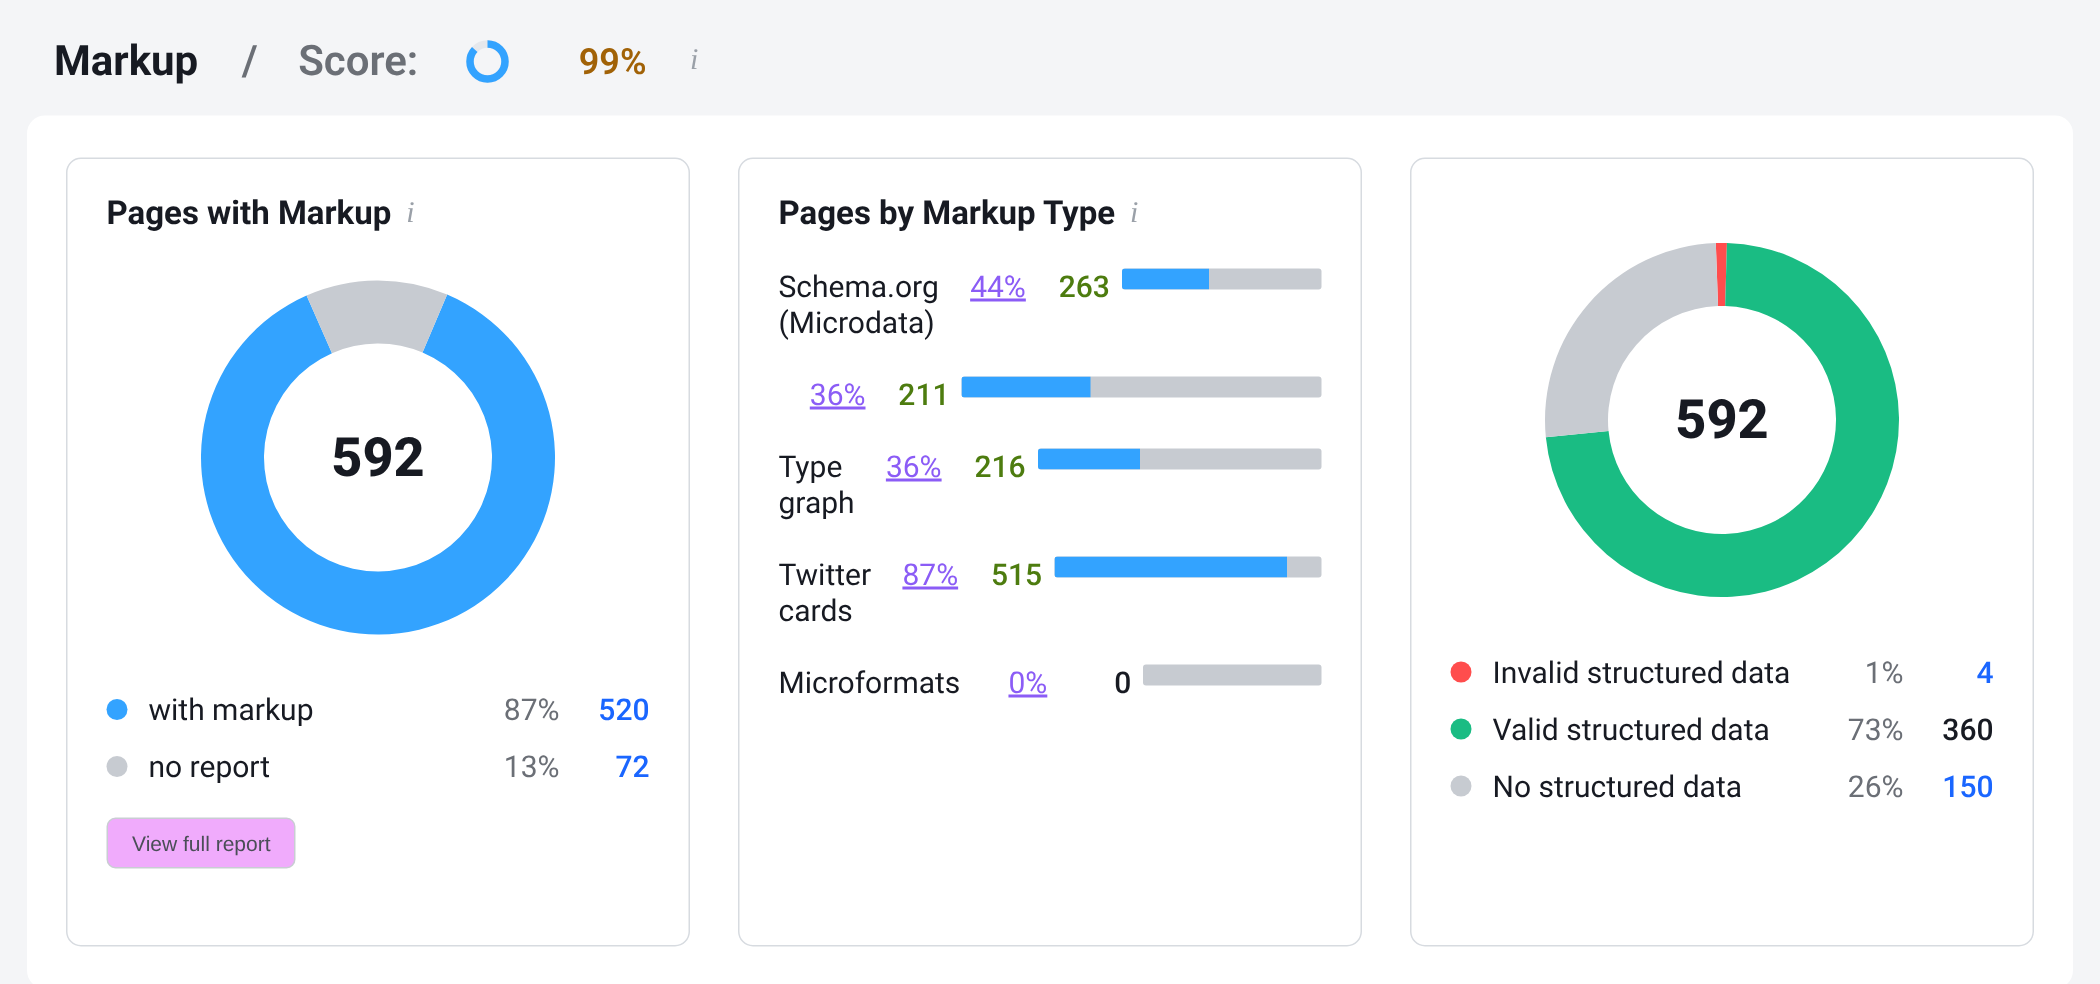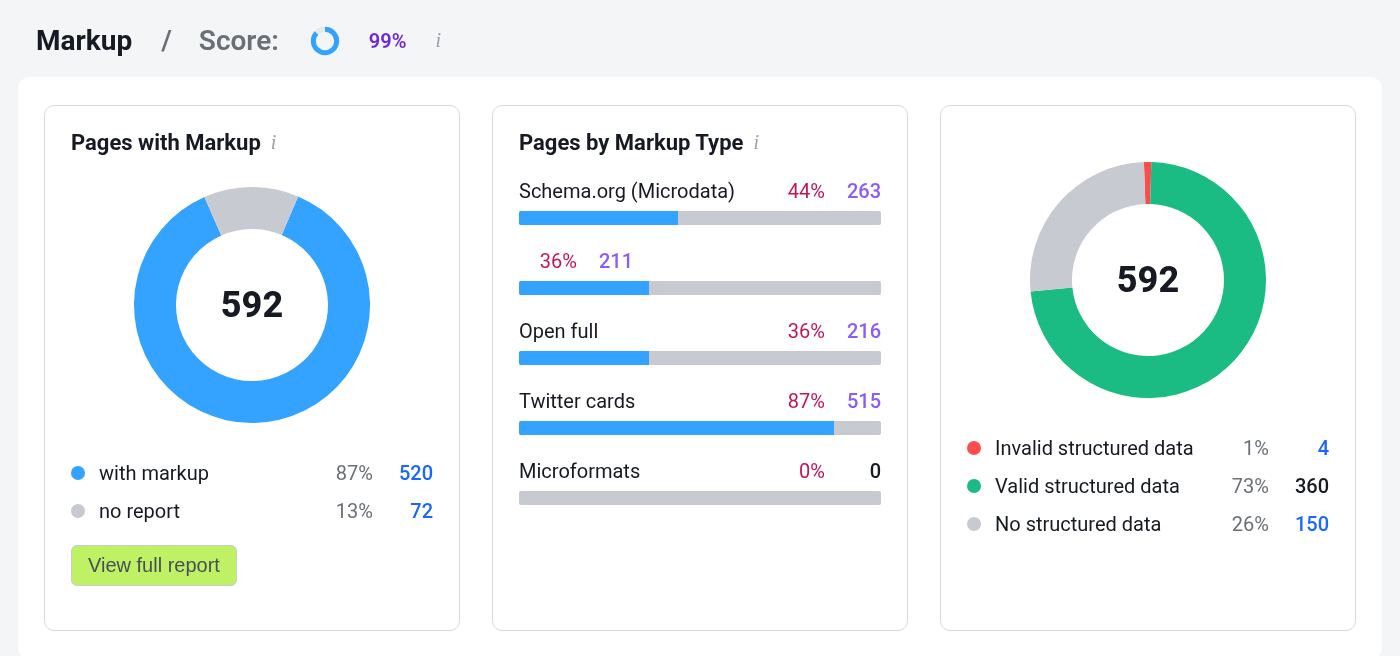--- a/index.html
+++ b/index.html
@@ -31,24 +31,24 @@
   .header .score-label {
     font-size: 28px;
     font-weight: 600;
     color: #6b6f76;
     margin-left: 4px;
   }
   .header .score-ring {
     width: 30px; height: 30px; display:inline-block; margin-left: 8px;
   }
   .header .score-value {
-    font-size: 20px;
+    font-size: 24px;
     font-weight: 600;
-    color: #6d28d9;
-    margin-left: 6px;
+    color: #a16207;
+    margin-left: 23px;
   }
   .info-icon {
     font-style: italic;
     font-family: Georgia, serif;
     color: #9aa0a8;
     font-size: 20px;
     margin-left: 6px;
     cursor: pointer;
   }
   .cards-wrap {
@@ -100,35 +100,35 @@
   .legend-pct {
     font-size:20px; color:#6b6f76; width:58px; text-align:right;
   }
   .legend-count {
     font-size:20px; width:60px; text-align:right; font-weight:500;
   }
   .count-link { color:#1a66ff; }
   .count-plain { color:#171a22; }
   .view-report-btn {
     margin-top: 22px;
-    font-size:20px;
+    font-size:14px;
     color:#4a4e57;
-    background:#bef264;
+    background:#f0abfc;
     border:1px solid #c9cdd3;
     border-radius:6px;
     padding:8px 16px;
     cursor:pointer;
   }
   
   .bars { display:flex; flex-direction:column; gap:24px; margin-top: 24px; }
-  .bar-row { display:flex; flex-direction:column; gap:8px; }
+  .bar-row { display:flex; flex-direction:row; gap:8px; }
   .bar-top { display:flex; align-items:baseline; }
   .bar-label { font-size:20px; color:#171a22; flex:1; }
-  .bar-pct { font-size:20px; color:#be185d; width:58px; text-align:right; }
-  .bar-count { font-size:20px; color:#8b5cf6; width:56px; text-align:right; font-weight:500;}
+  .bar-pct { font-size:20px; color:#8b5cf6; width:58px; text-align:right;text-decoration:underline; }
+  .bar-count { font-size:20px; color:#4d7c0f; width:56px; text-align:right; font-weight:500;}
   .bar-count.zero { color:#171a22; }
   .bar-track {
     height:14px; width:100%; background:#c7cbd1; border-radius:2px; overflow:hidden;
   }
   .bar-fill {
     height:100%; background:#33a3ff;
   }
   .chev {
     display:inline-block; width:12px; height:12px; margin-left:6px;
     border-right:3px solid #1a66ff; border-bottom:3px solid #1a66ff;
@@ -203,21 +203,21 @@
           <div class="bar-top">
             <span class="bar-pct">36%</span>
             <span class="bar-count">211</span>
           </div>
           <div class="bar-track">
             <div class="bar-fill" style="width: 36%;"></div>
           </div>
         </div>
         <div class="bar-row">
           <div class="bar-top">
-            <span class="bar-label">Open full</span>
+            <span class="bar-label">Type graph</span>
             <span class="bar-pct">36%</span>
             <span class="bar-count">216</span>
           </div>
           <div class="bar-track">
             <div class="bar-fill" style="width: 36%;"></div>
           </div>
         </div>
         <div class="bar-row">
           <div class="bar-top">
             <span class="bar-label">Twitter cards</span>

